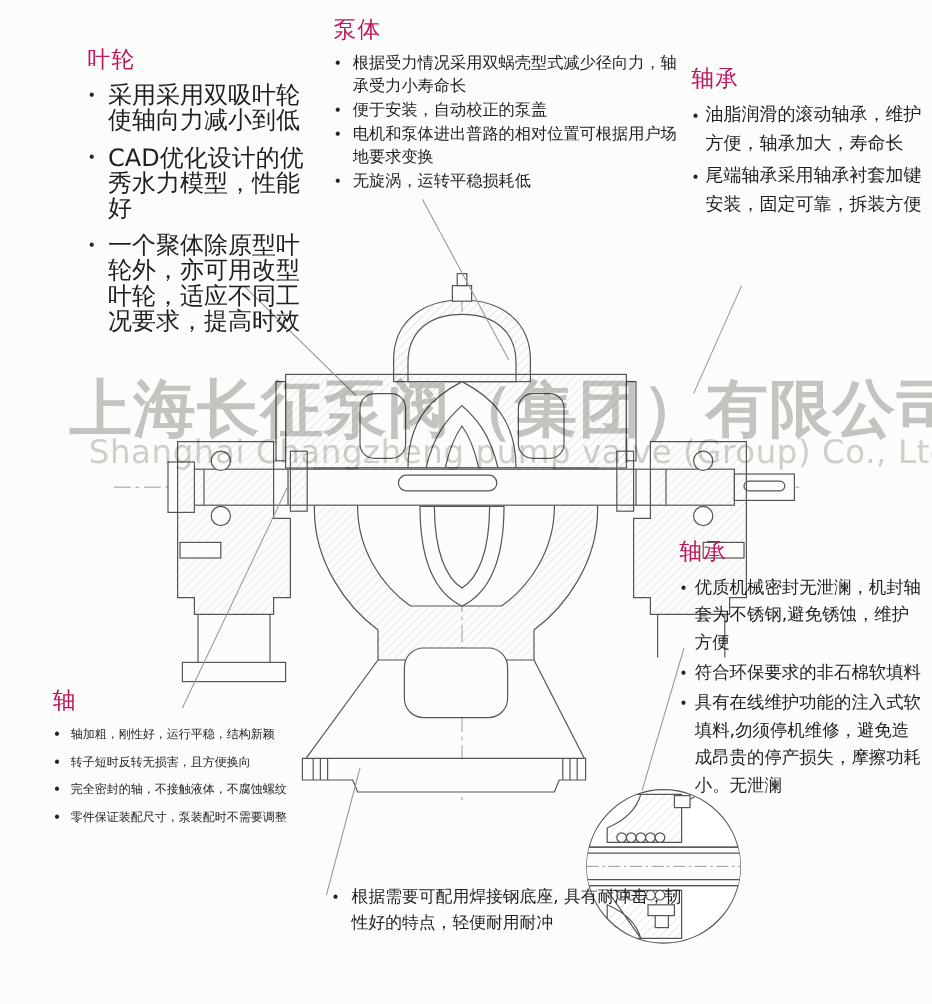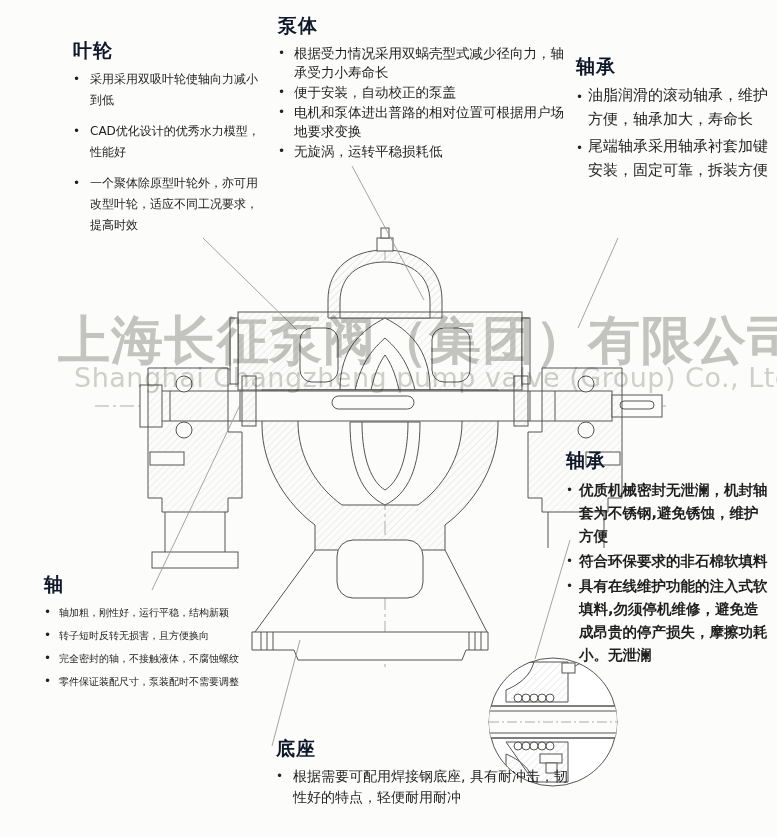--- a/index.html
+++ b/index.html
@@ -6,51 +6,51 @@
   body{
     width:777px;height:837px;position:relative;overflow:hidden;
     background:#fcfcfb;
     font-family:"DejaVu Sans",sans-serif;
     color:#1f1f1f;
   }
   .stage{position:absolute;inset:0;}
   
   .note{position:absolute;z-index:3;}
   .note h3{
-    margin:0 0 7px 0;font-size:19px;font-weight:bold;color:#0f172a;
+    margin:0 0 7px 0;font-size:19px;font-weight:normal;color:#be185d;
     letter-spacing:1px;line-height:1.15;
   }
   .items{display:flex;flex-direction:column;}
   .item{display:flex;align-items:flex-start;}
   .dot{flex:none;font-size:12px;color:#222;}
   .itxt{white-space:normal;word-break:break-all;}
 
   .note.impeller{left:73px;top:40px;width:200px;}
   .note.impeller .items{gap:10px;}
   .note.impeller .item{gap:7px;}
   .note.impeller .dot{width:10px;line-height:21px;}
-  .note.impeller .itxt{font-size:12px;line-height:21px;width:176px;}
+  .note.impeller .itxt{font-size:20px;line-height:21px;width:176px;}
 
   .note.pumpbody{left:278px;top:15px;width:296px;}
   .note.pumpbody .items{gap:1px;}
   .note.pumpbody .item{gap:7px;}
   .note.pumpbody .dot{width:9px;line-height:19px;}
   .note.pumpbody .itxt{font-size:13.5px;line-height:19px;width:276px;}
 
   .note.bearing{left:576px;top:56px;width:196px;}
   .note.bearing .items{gap:3px;}
   .note.bearing .item{gap:4px;}
   .note.bearing .dot{width:8px;line-height:24px;}
   .note.bearing .itxt{font-size:15px;line-height:24px;width:182px;font-family:Liberation Mono, monospace;}
 
   .note.seal{left:566px;top:450px;width:206px;}
   .note.seal .items{gap:2px;}
   .note.seal .item{gap:5px;}
   .note.seal .dot{width:8px;line-height:23px;}
-  .note.seal .itxt{font-size:14.5px;line-height:23px;width:192px;font-weight:bold;}
+  .note.seal .itxt{font-size:14.5px;line-height:23px;width:192px;}
 
   .note.shaft{left:44px;top:574px;width:236px;}
   .note.shaft h3{margin-bottom:6px;}
   .note.shaft .items{gap:2px;}
   .note.shaft .item{gap:6px;}
   .note.shaft .dot{width:9px;line-height:21px;}
   .note.shaft .itxt{font-size:10px;line-height:21px;width:192px;}
 
   .note.base{left:276px;top:738px;width:310px;}
   .note.base h3{margin-bottom:6px;}
@@ -294,21 +294,20 @@
           <span class="itxt">完全密封的轴，不接触液体，不腐蚀螺纹</span>
         </div>
       <div class="item">
           <span class="dot">•</span>
           <span class="itxt">零件保证装配尺寸，泵装配时不需要调整</span>
         </div>
     </div>
   </div>
 
   <div class="note base">
-    <h3>底座</h3>
     <div class="items">
       <div class="item">
           <span class="dot">•</span>
           <span class="itxt">根据需要可配用焊接钢底座, 具有耐冲击，韧性好的特点，轻便耐用耐冲</span>
         </div>
     </div>
   </div>
 
 </div>
 

